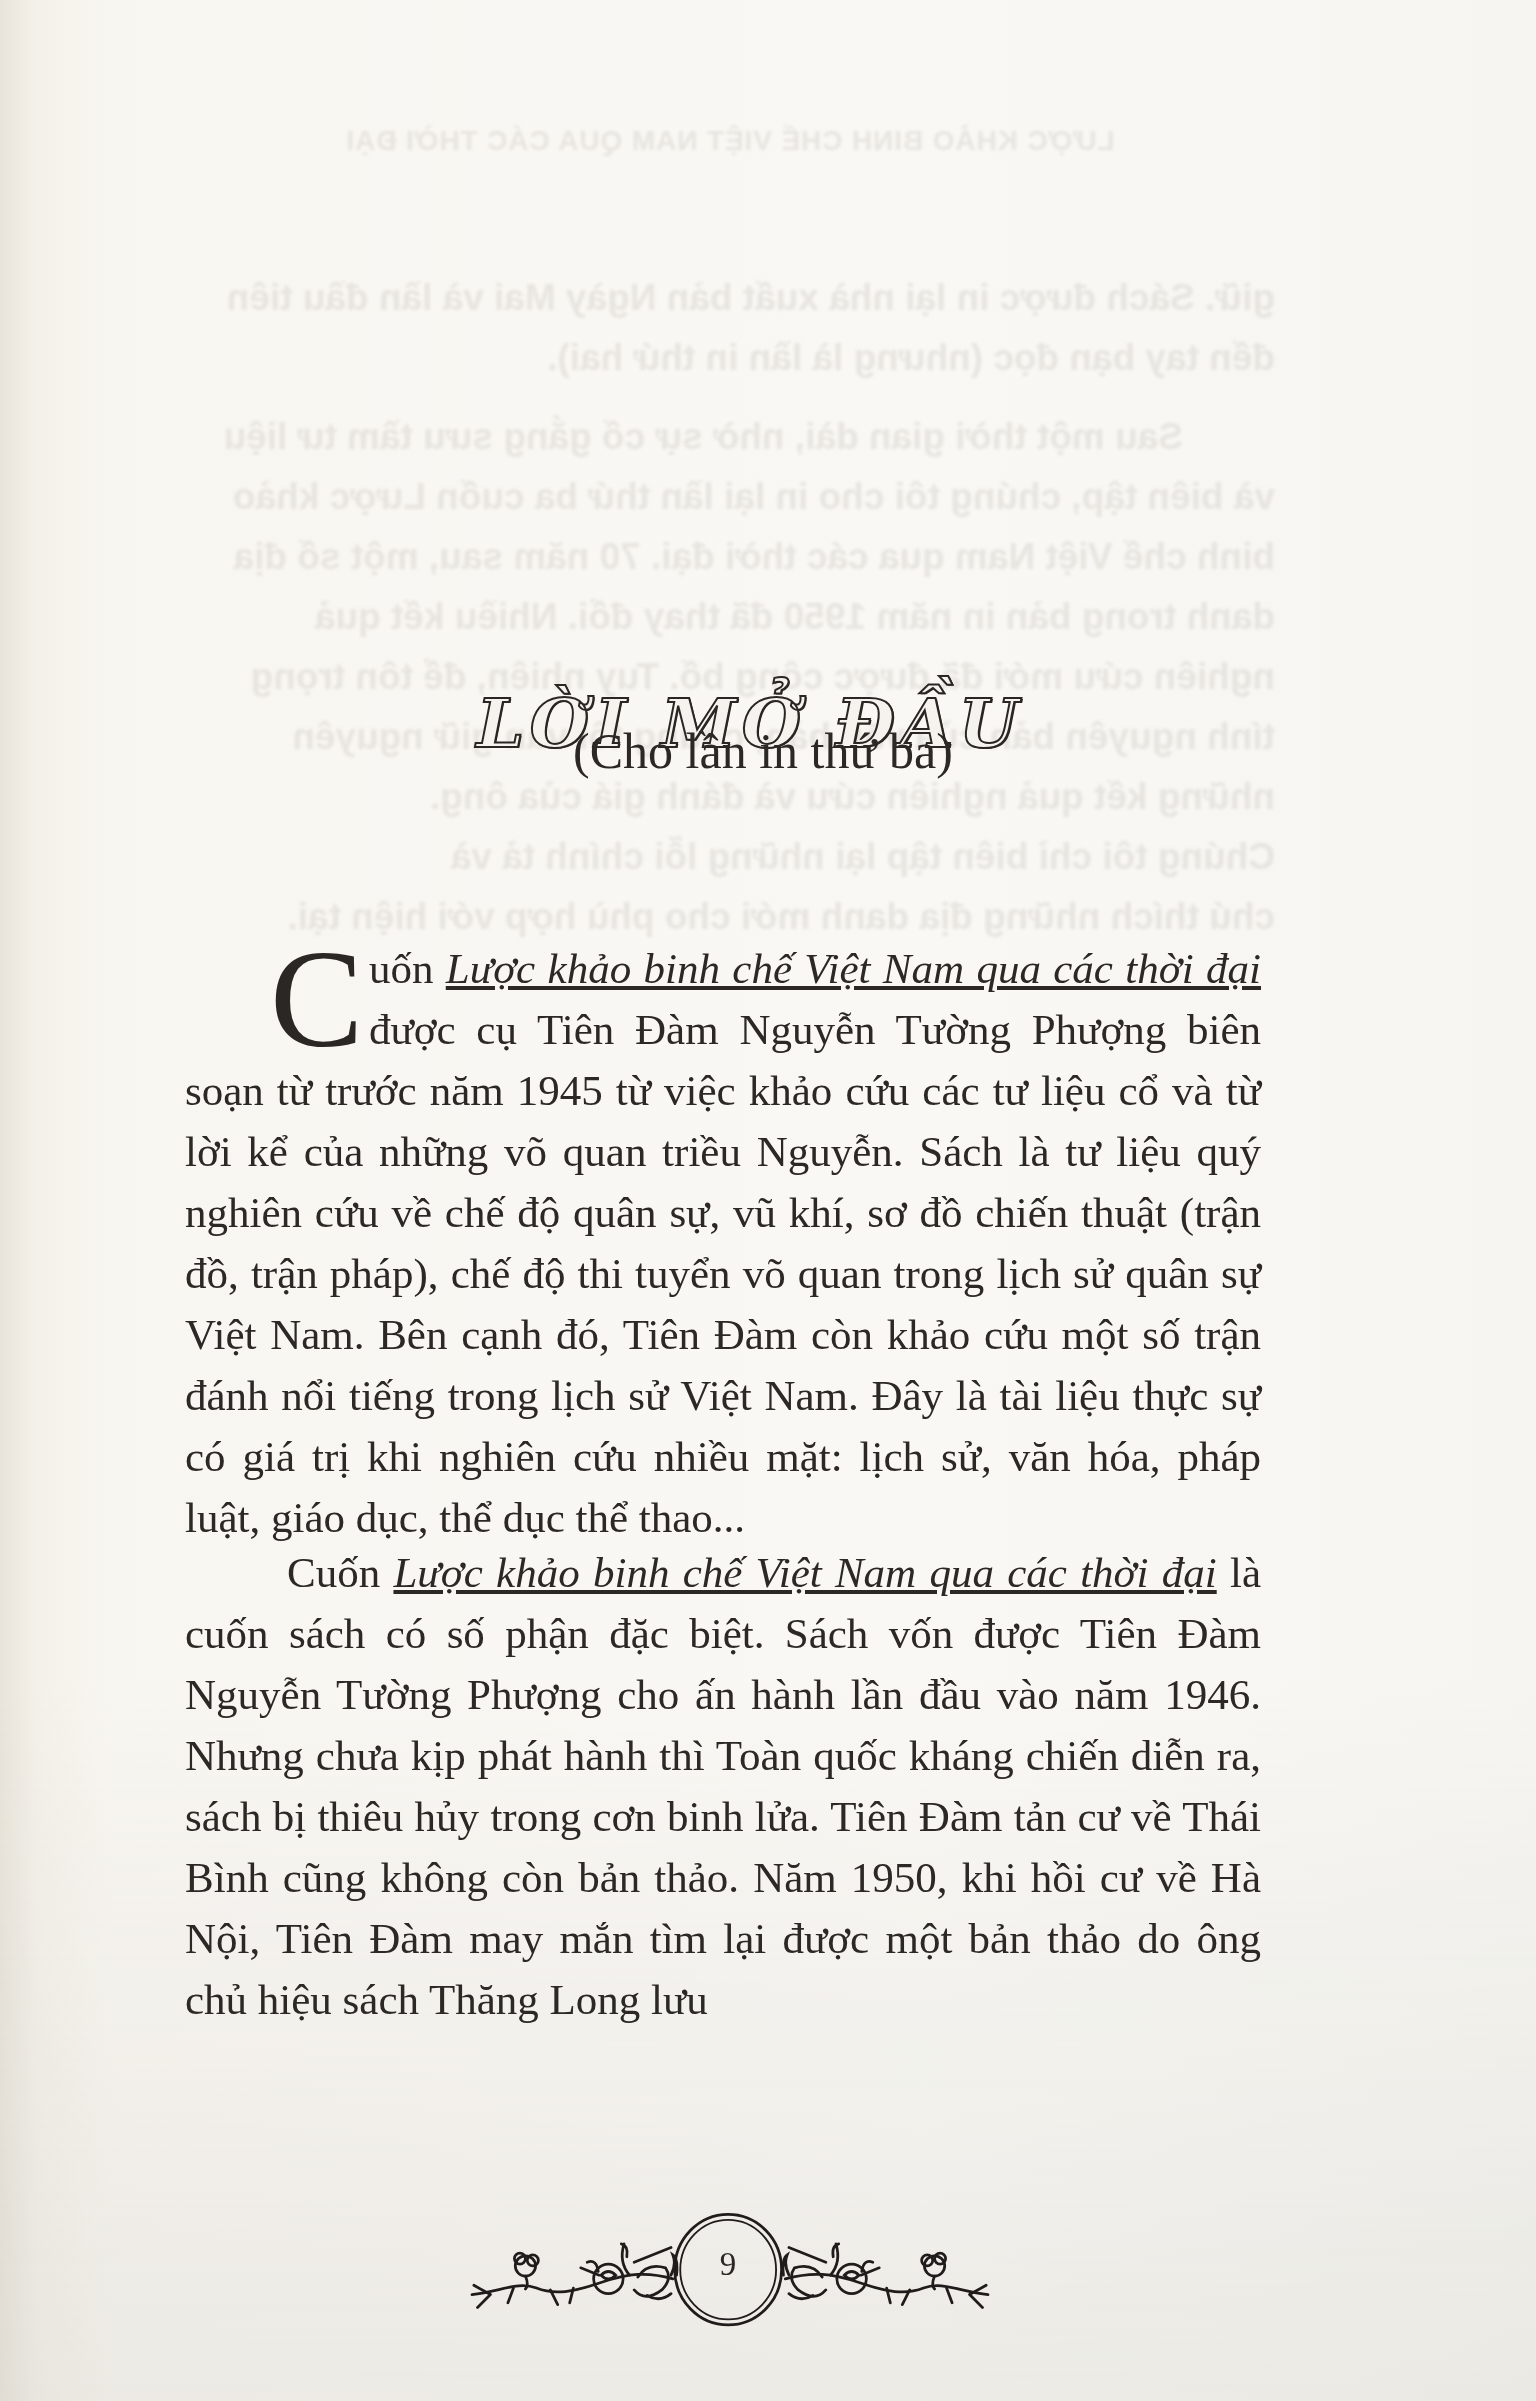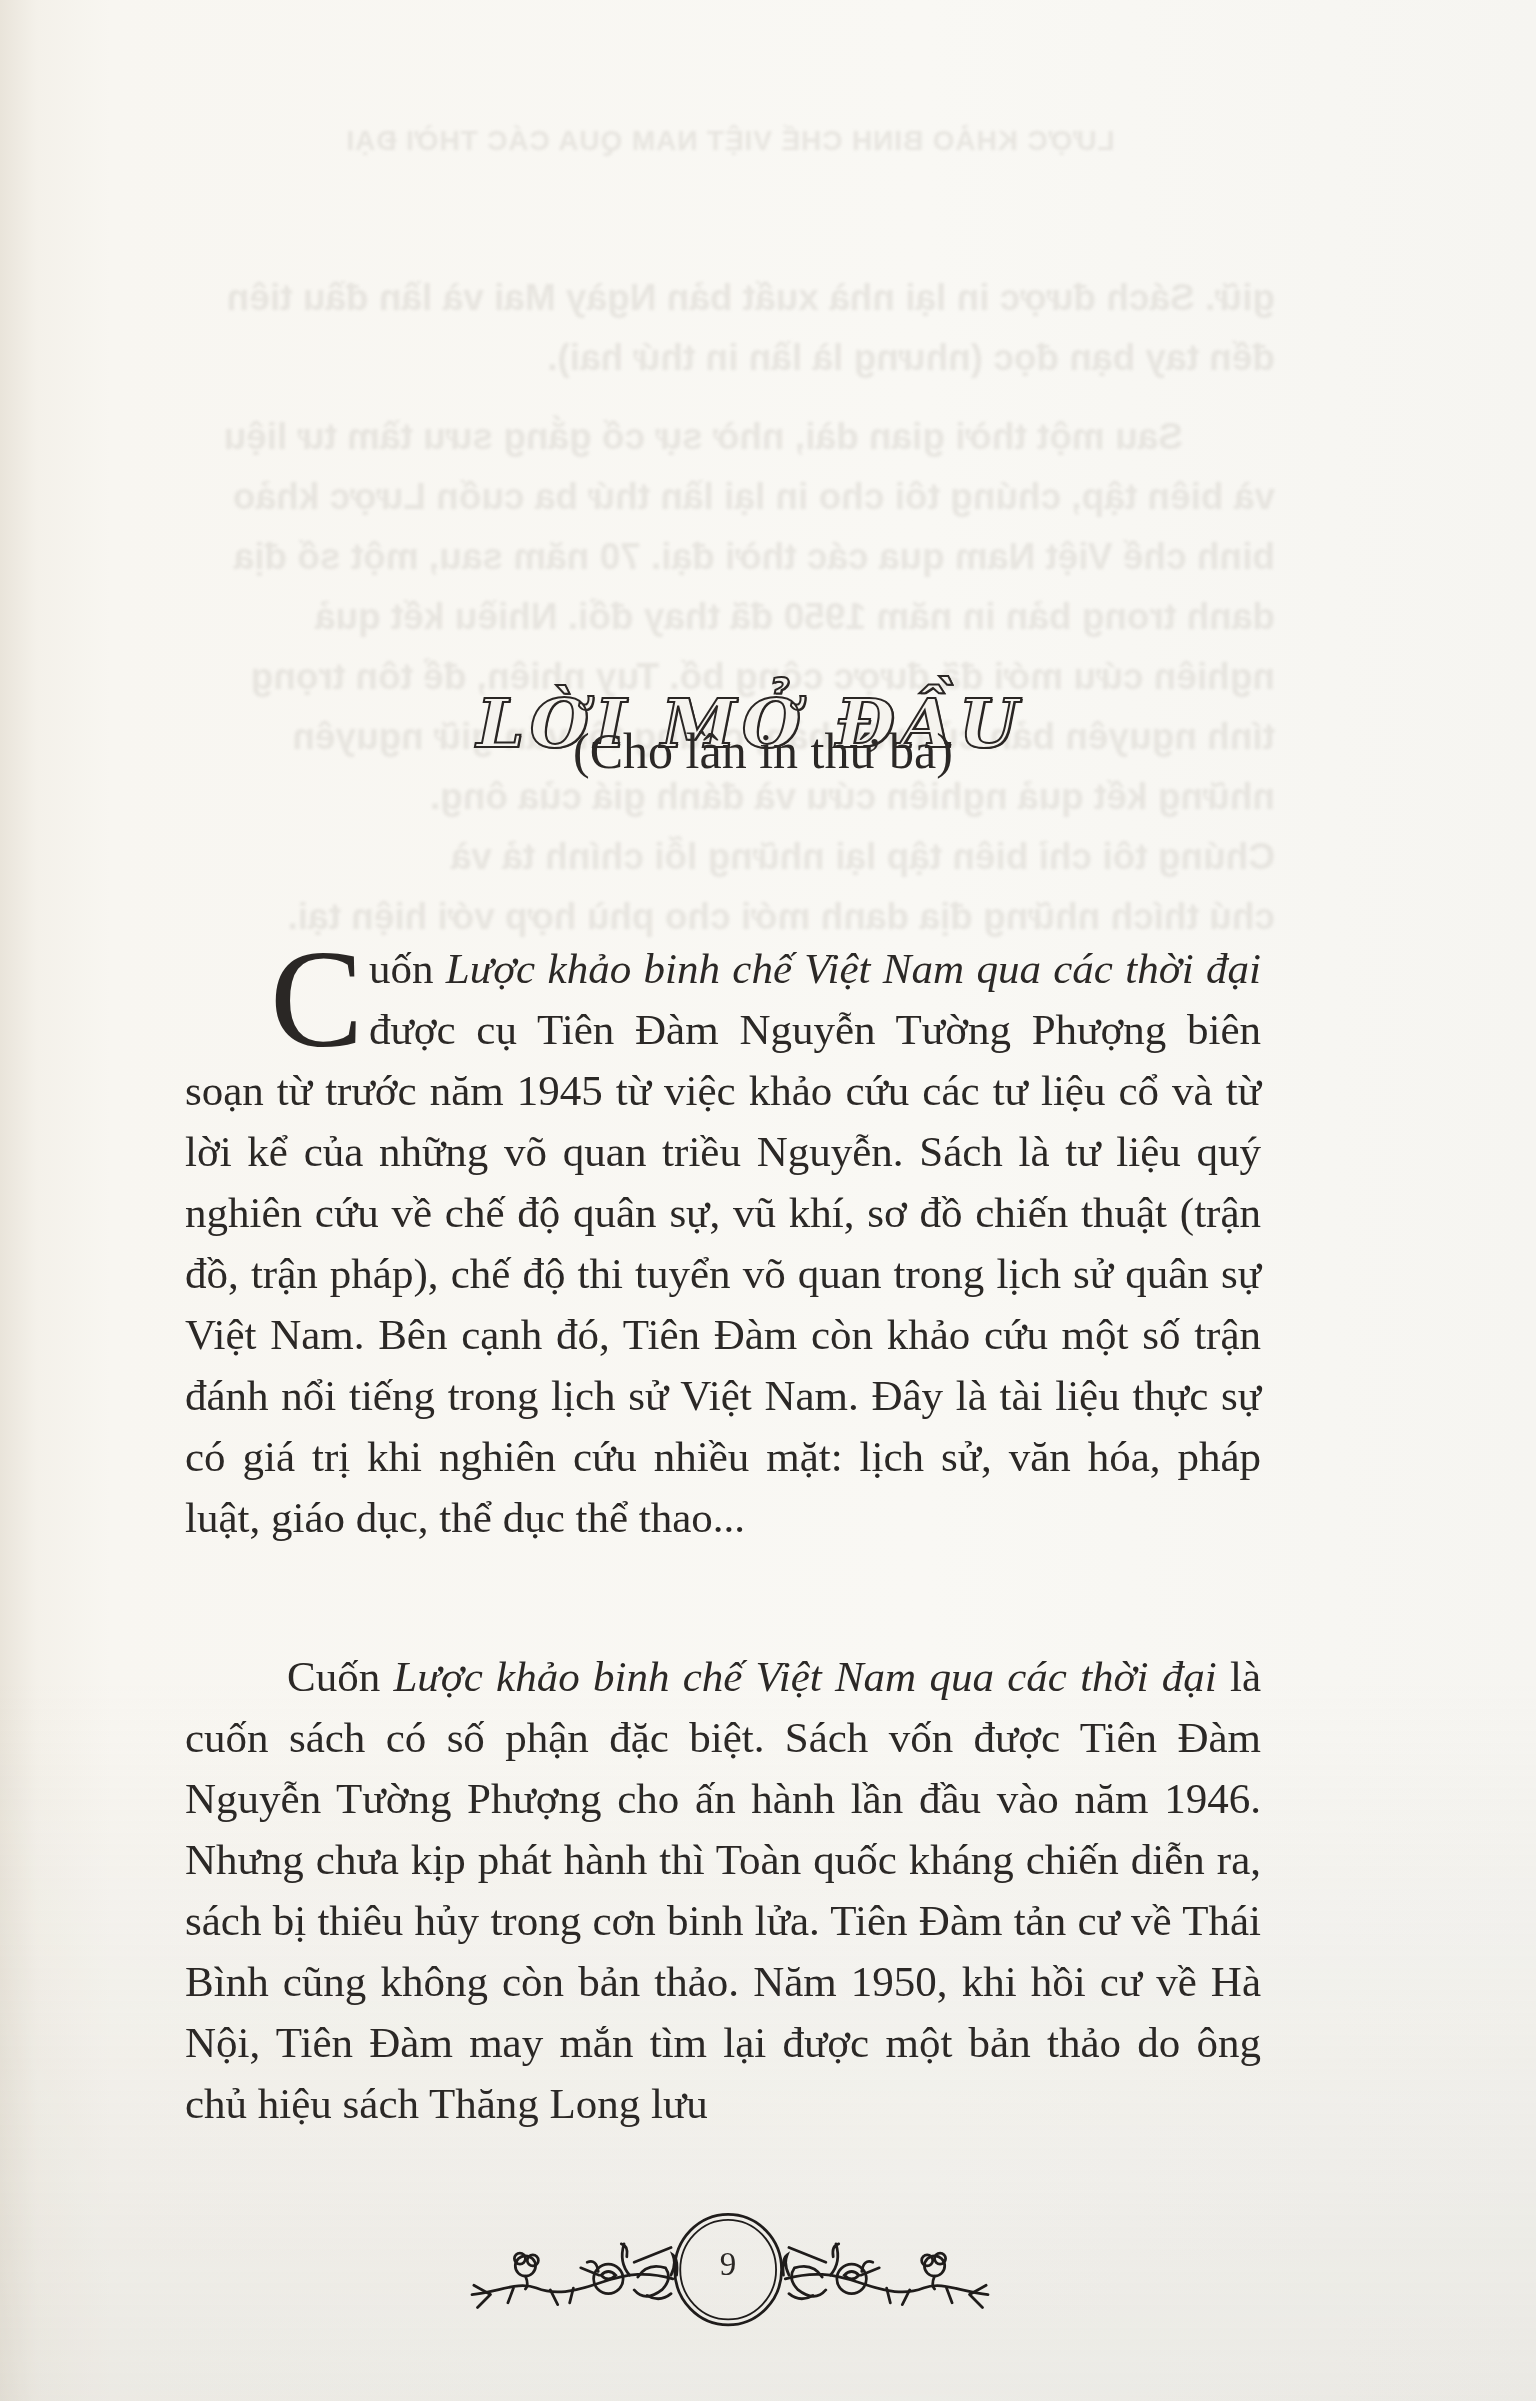--- a/index.html
+++ b/index.html
@@ -35,28 +35,28 @@
   }
   .subtitle {
     position:absolute; left:0; width:1537px; top:722px; text-align:center;
     font-size:50px; color:#2b2826; margin-left:-5.5px;
   }
   .body {
     position:absolute; left:185px; width:1076px;
     font-size:43px; line-height:61px; text-align:justify; color:#2b2826;
   }
   .p1 { top:938px; }
-  .p2 { top:1646px; }
+  .p2 { top:1542px; }
   .body p { margin:0; text-align:justify; text-align-last:left; }
   .p2 p { text-indent:102px; }
   .dropcap {
     float:left; font-size:140px; line-height:103px; height:105px;
     margin: 9.2px 5.5px 0 85px; color:#2a2725;
   }
-  i { font-style:italic; }
+  i { font-style:italic;text-decoration:underline; }
 
   .ornament { position:absolute; left:462px; top:2207px; width:536px; height:129px; }
   .page-num {
     position:absolute; left:682px; top:2246px; width:92px; text-align:center;
     font-size:33px; color:#2b2826;
   }
 </style>
 </head>
 <body>
 

